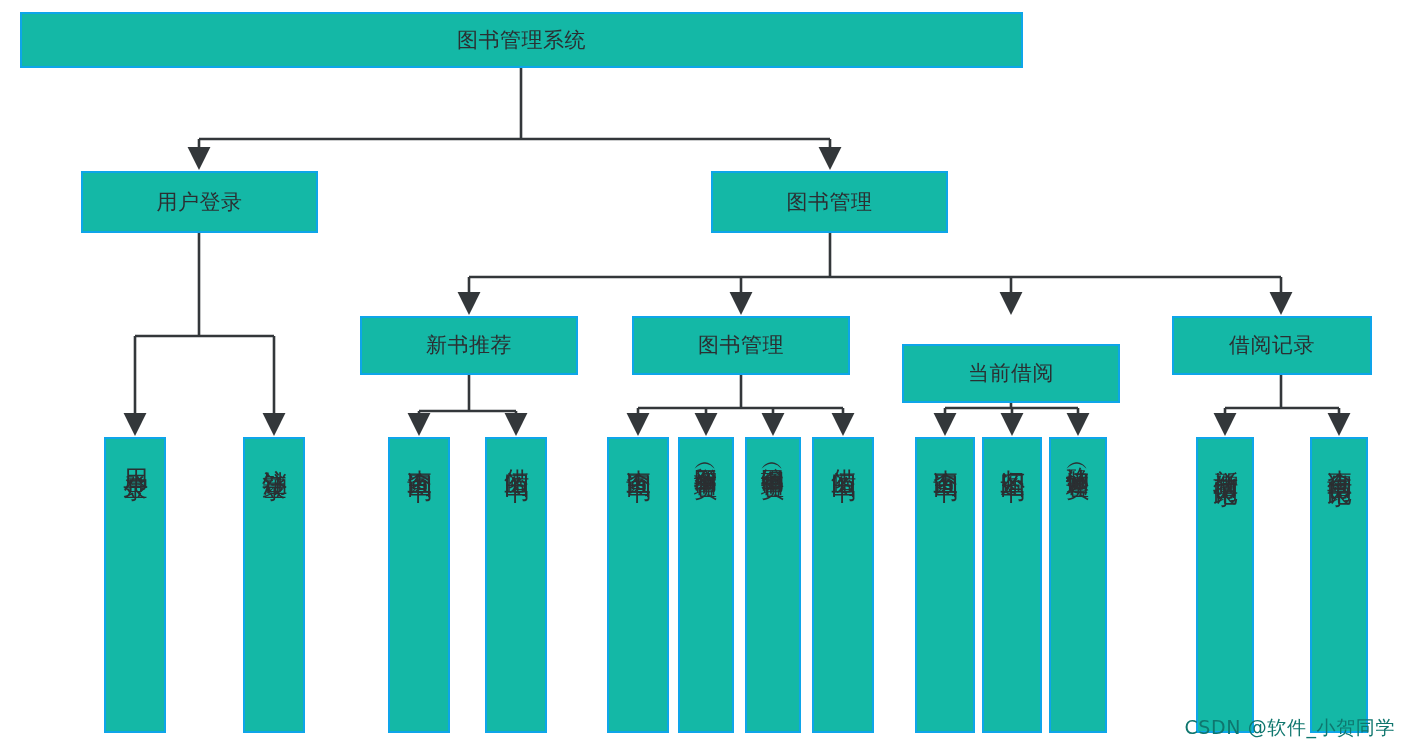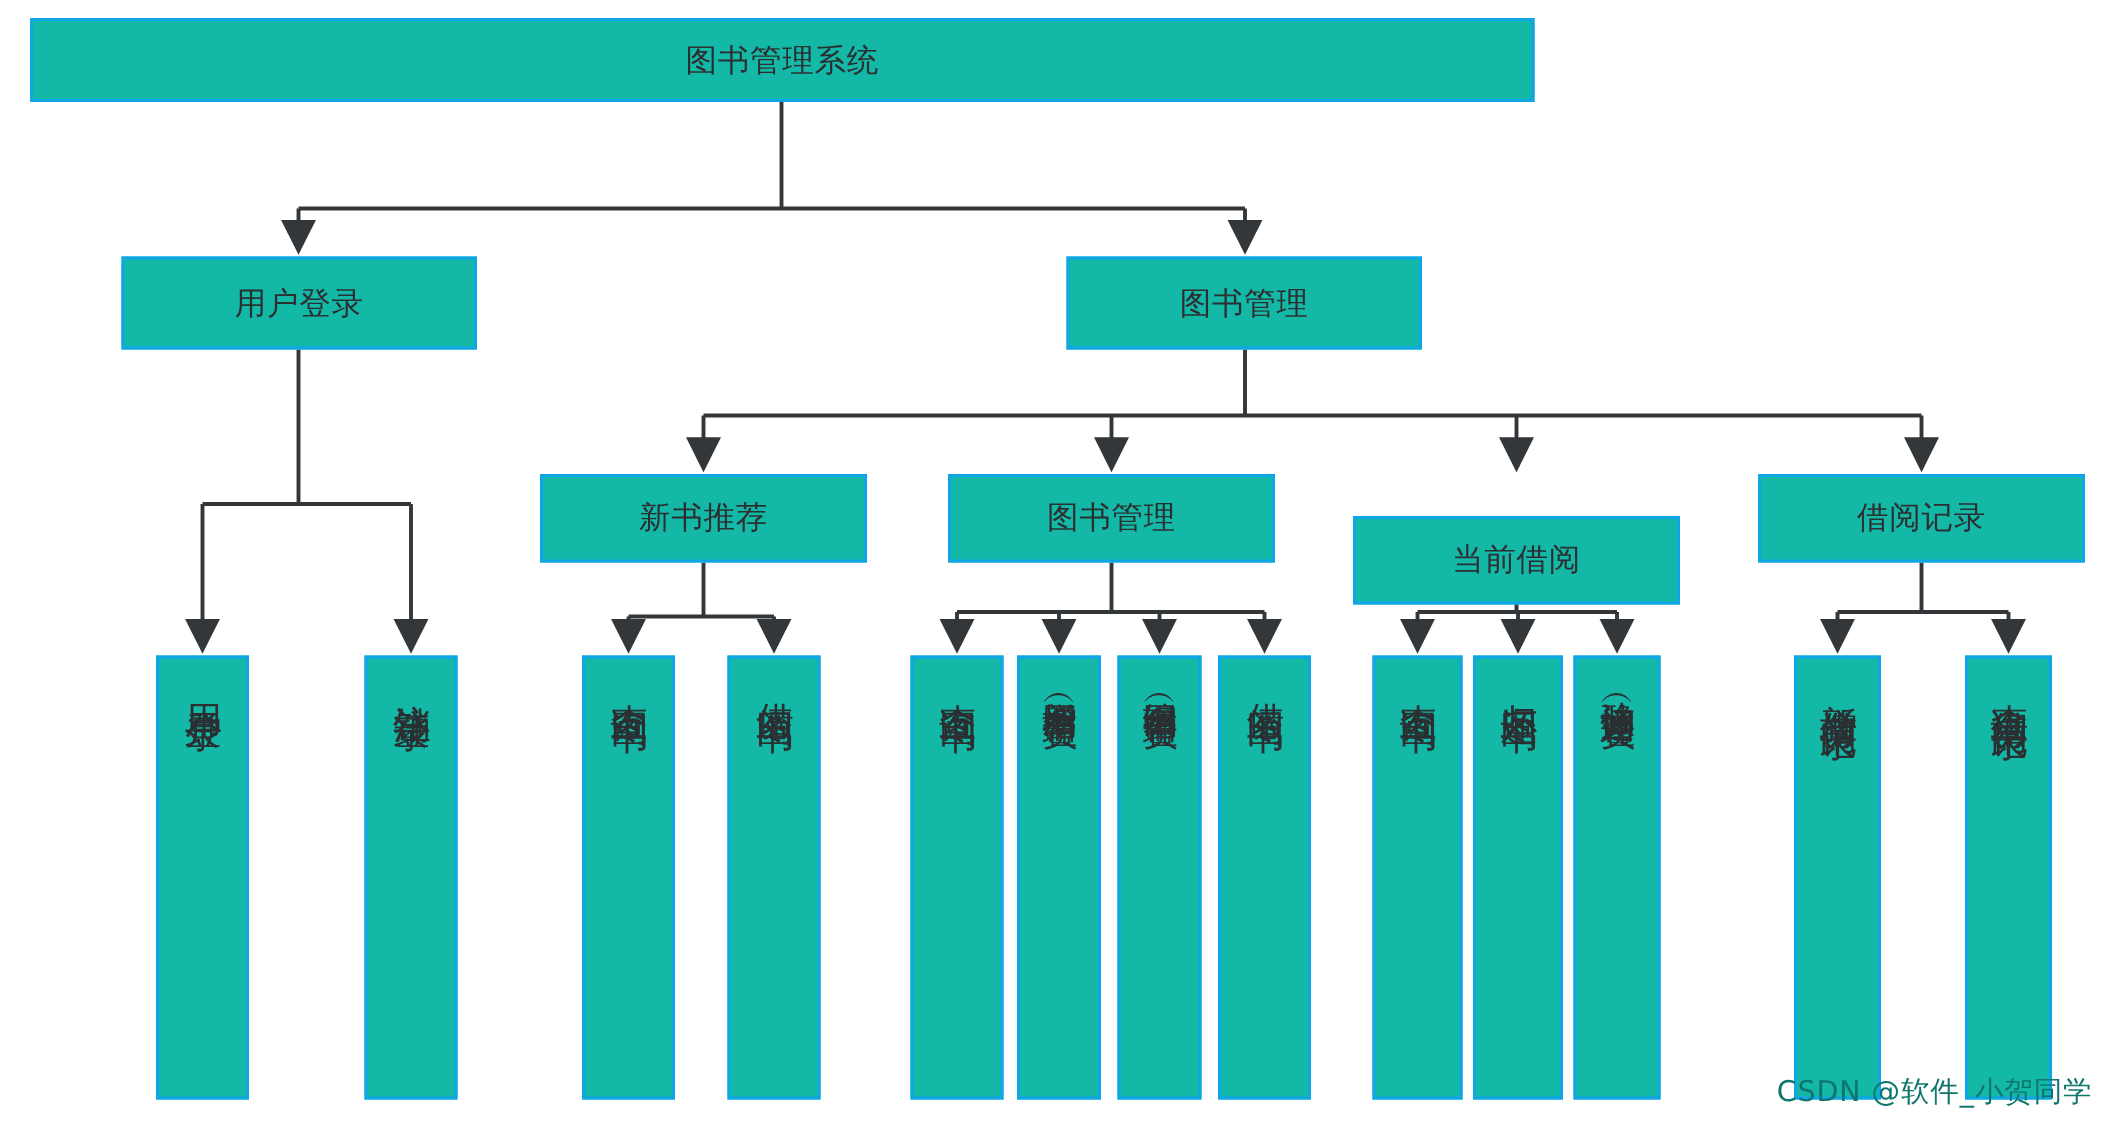--- a/index.html
+++ b/index.html
@@ -142,21 +142,21 @@
 
   <div class="node horiz" style="left:360px;top:316px;width:218px;height:59px;">
     <span class="label">新书推荐</span>
   </div>
   <div class="node horiz" style="left:632px;top:316px;width:218px;height:59px;">
     <span class="label">图书管理</span>
   </div>
   <div class="node horiz" style="left:902px;top:316px;width:218px;height:59px;margin-top:28px;">
     <span class="label">当前借阅</span>
   </div>
-  <div class="node horiz" style="left:1172px;top:316px;width:218px;height:59px;">
+  <div class="node horiz" style="left:1172px;top:316px;width:200px;height:59px;">
     <span class="label">借阅记录</span>
   </div>
 
   <div class="node vert" style="left:104px;top:437px;width:62px;height:296px;">
     <span class="label">用户登录</span>
   </div>
   <div class="node vert" style="left:243px;top:437px;width:62px;height:296px;">
     <span class="label">注销登录</span>
   </div>
 

